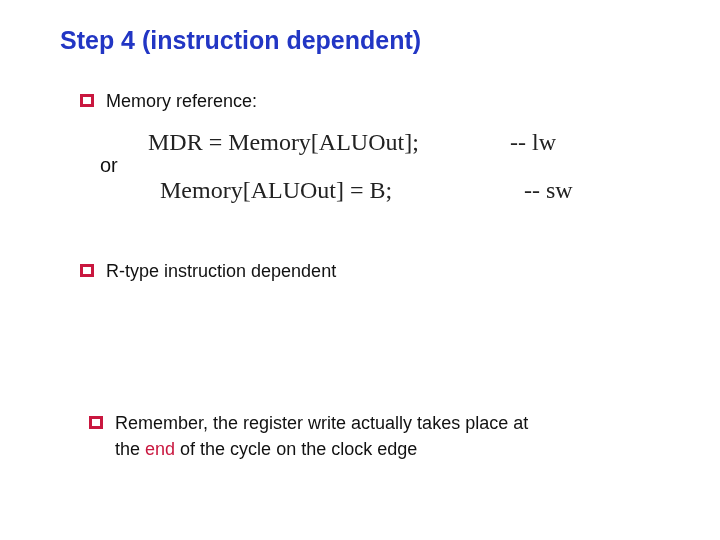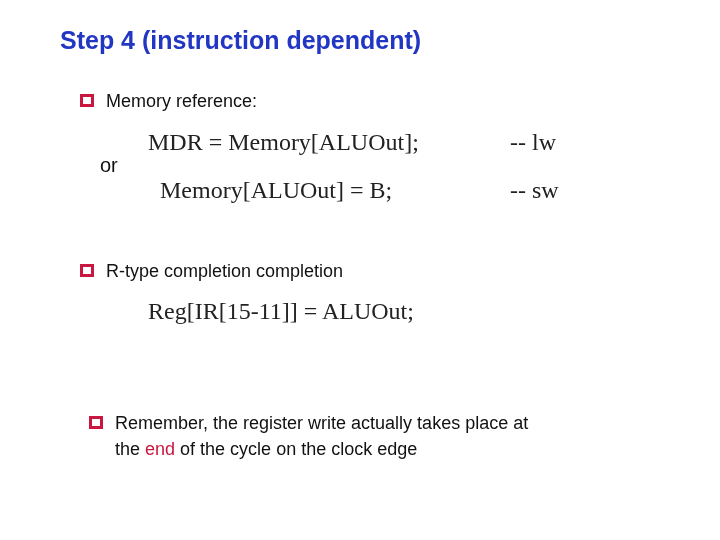--- a/index.html
+++ b/index.html
@@ -79,28 +79,27 @@
     <div class="bullet-square"></div>
     <div class="bullet-text">Memory reference:</div>
   </div>
 
   <div class="code" style="left:148px; top:130px;">MDR = Memory[ALUOut];</div>
   <div class="code" style="left:510px; top:130px;">-- lw</div>
 
   <div class="or-label">or</div>
 
   <div class="code" style="left:148px; top:178px;margin-left:12px;">Memory[ALUOut] = B;</div>
-  <div class="code" style="left:510px; top:178px;">-- sw</div>
+  <div class="code" style="left:524px; top:178px;">-- sw</div>
 
   <div class="bullet-row" style="left:80px; top:258px;">
     <div class="bullet-square"></div>
-    <div class="bullet-text">R-type completion completion</div>
+    <div class="bullet-text">R-type instruction dependent</div>
   </div>
 
-  <div class="code" style="left:148px; top:299px;">Reg[IR[15-11]] = ALUOut;</div>
 
   <div class="bullet-row" style="left:89px; top:410px;">
     <div class="bullet-square"></div>
     <div class="bullet-text">
       <div class="wrap-line">Remember, the register write actually takes place at</div>
       <div class="wrap-line"><span>the </span><span class="highlight-red">end</span><span> of the cycle on the clock edge</span></div>
     </div>
   </div>
 
 </div>

